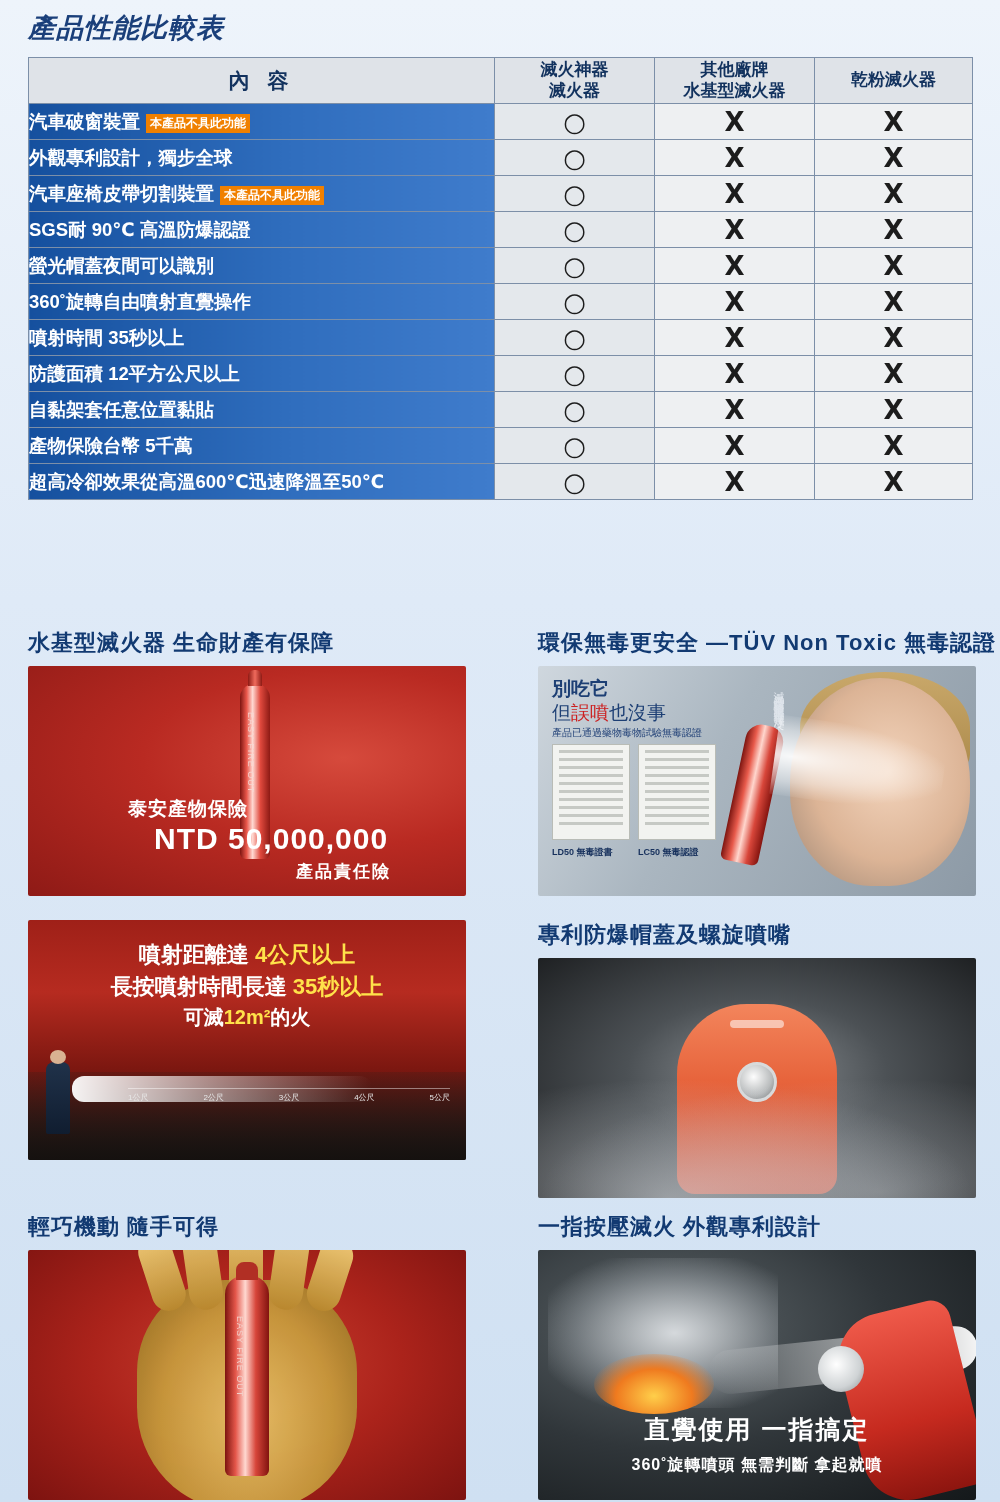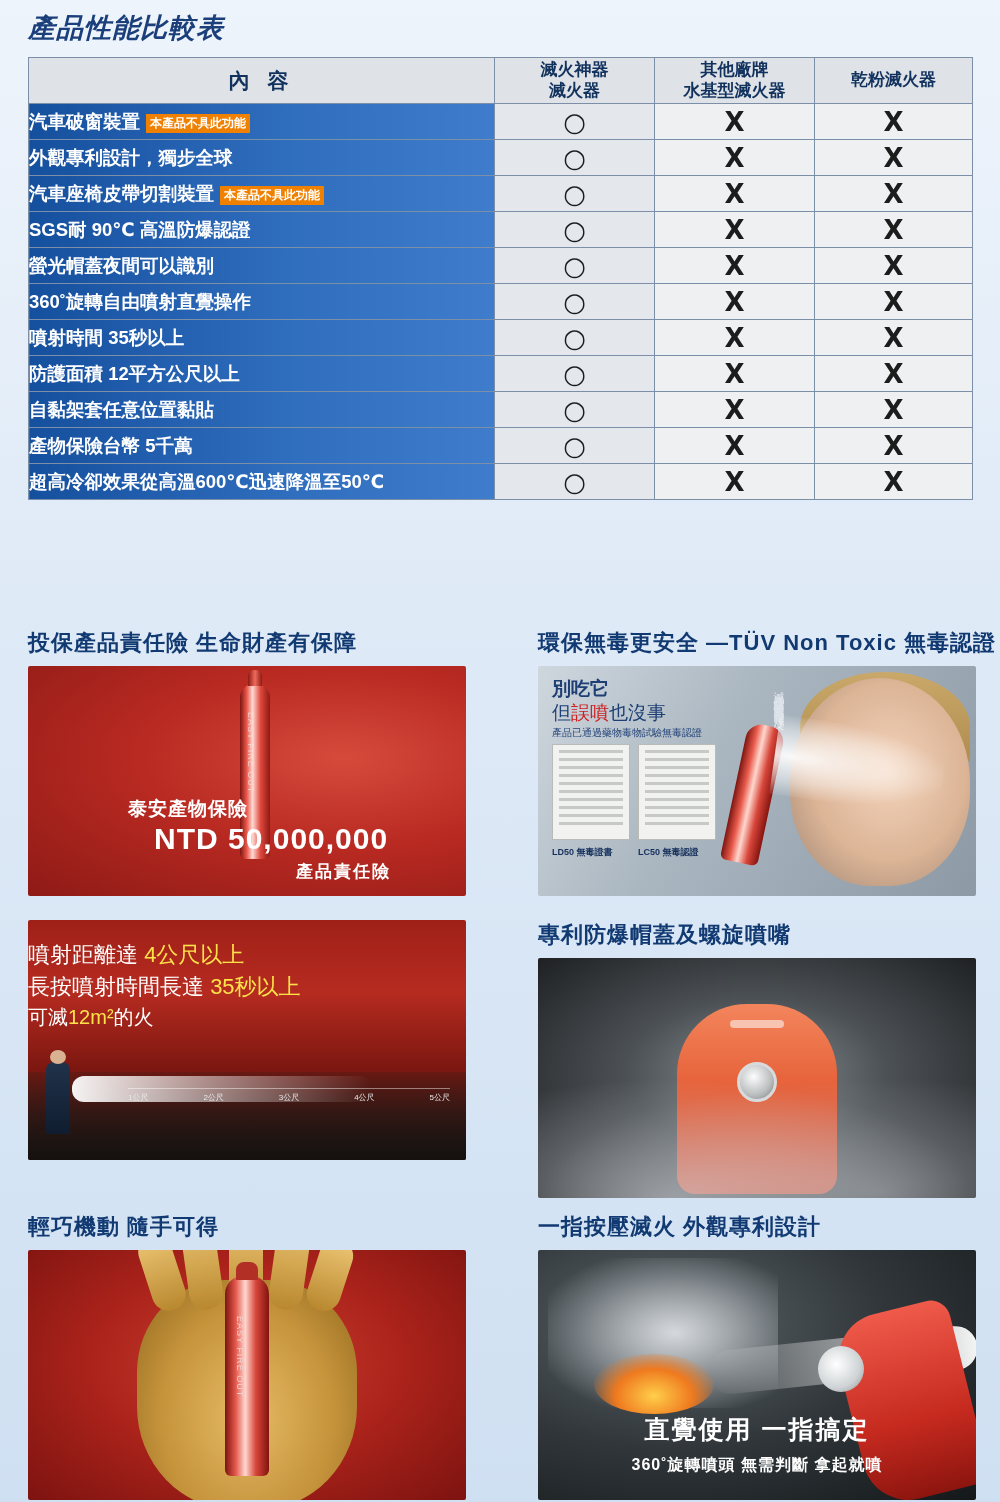--- a/index.html
+++ b/index.html
@@ -237,22 +237,22 @@
     writing-mode: vertical-rl;
     letter-spacing: 2px;
     opacity: .85;
   }
 
   
   .img-distance {
     background: linear-gradient(180deg, #9f2018 0%, #b62b20 30%, #7c1710 62%, #2b2320 100%);
   }
   .dist-l1, .dist-l2, .dist-l3 {
-    position: absolute; width: 100%; 
-    color: #ffffff; font-weight: normal;
+    position: absolute; width: 100%; text-align: center;
+    color: #ffffff; font-weight: bold;
   }
   .dist-l1 { top: 20px; font-size: 22px; }
   .dist-l2 { top: 52px; font-size: 22px; }
   .dist-l3 { top: 84px; font-size: 20px; }
   .dist-l1 em, .dist-l2 em, .dist-l3 em {
     font-style: normal; color: #ffe24a;
   }
   .dist-ground {
     position: absolute; left: 0; right: 0; bottom: 0; height: 88px;
     background: linear-gradient(180deg, rgba(40,30,26,.2), rgba(20,16,14,.95));
@@ -508,21 +508,21 @@
           <td class="row-label"><span>超高冷卻效果從高溫600℃迅速降溫至50℃</span></td>
           <td class="cell-mark first">○</td>
           <td class="cell-mark">X</td>
           <td class="cell-mark">X</td>
         </tr>
       </tbody>
   </table>
 </div>
 
 <div class="panel" style="left:28px; top:628px; width:438px;">
-  <div class="panel-title">投保產品責任險 生命財產有保障</div>
+  <div class="panel-title">水基型滅火器 生命財產有保障</div>
   <div style="width:438px; height:230px;">
     <div class="panel-img img-insurance">
       <div class="ins-extg">
         <span class="vtext">EASY FIRE OUT</span>
       </div>
       <div class="ins-brand">泰安產物保險</div>
       <div class="ins-amount">NTD 50,000,000</div>
       <div class="ins-sub">產品責任險</div>
     </div>
   </div>

